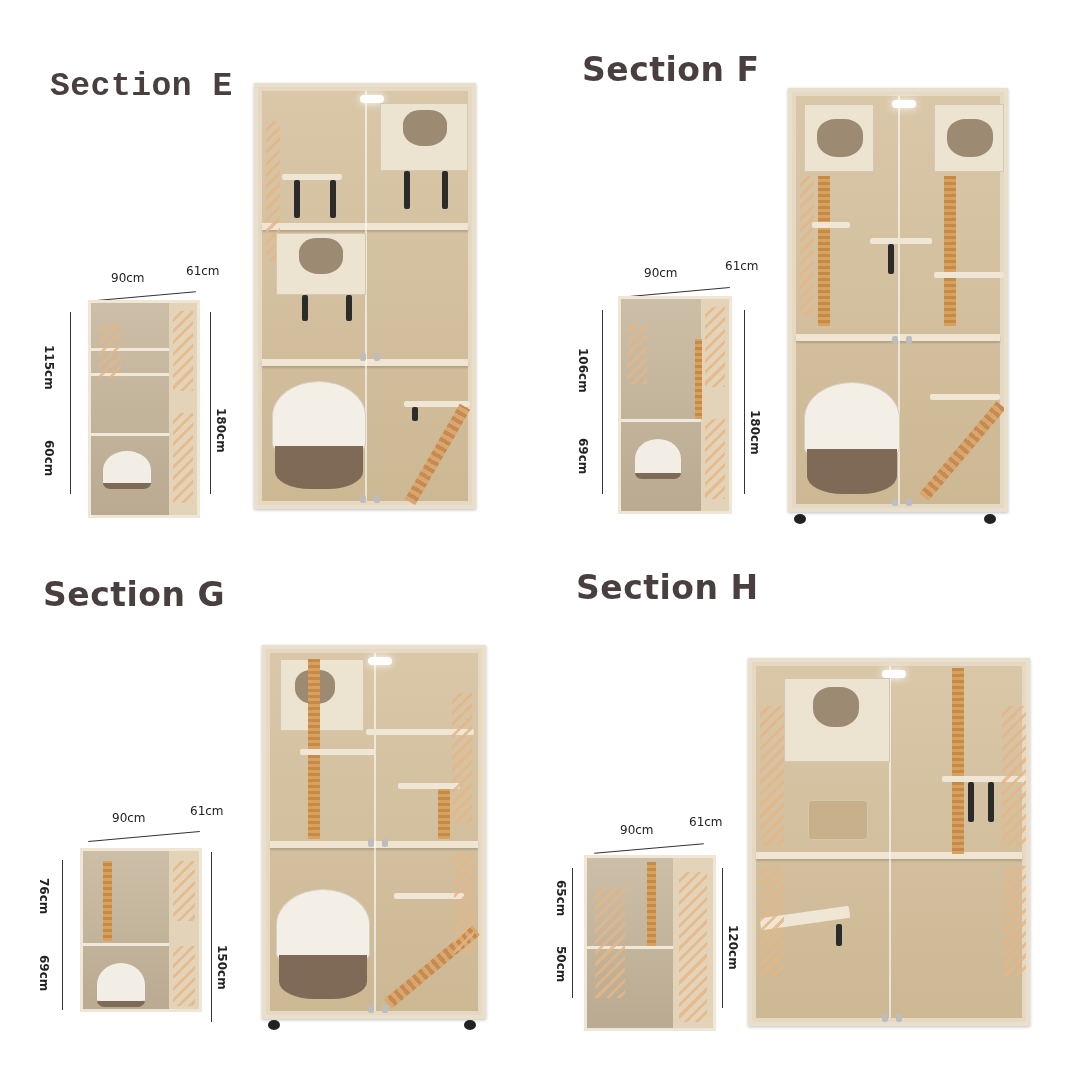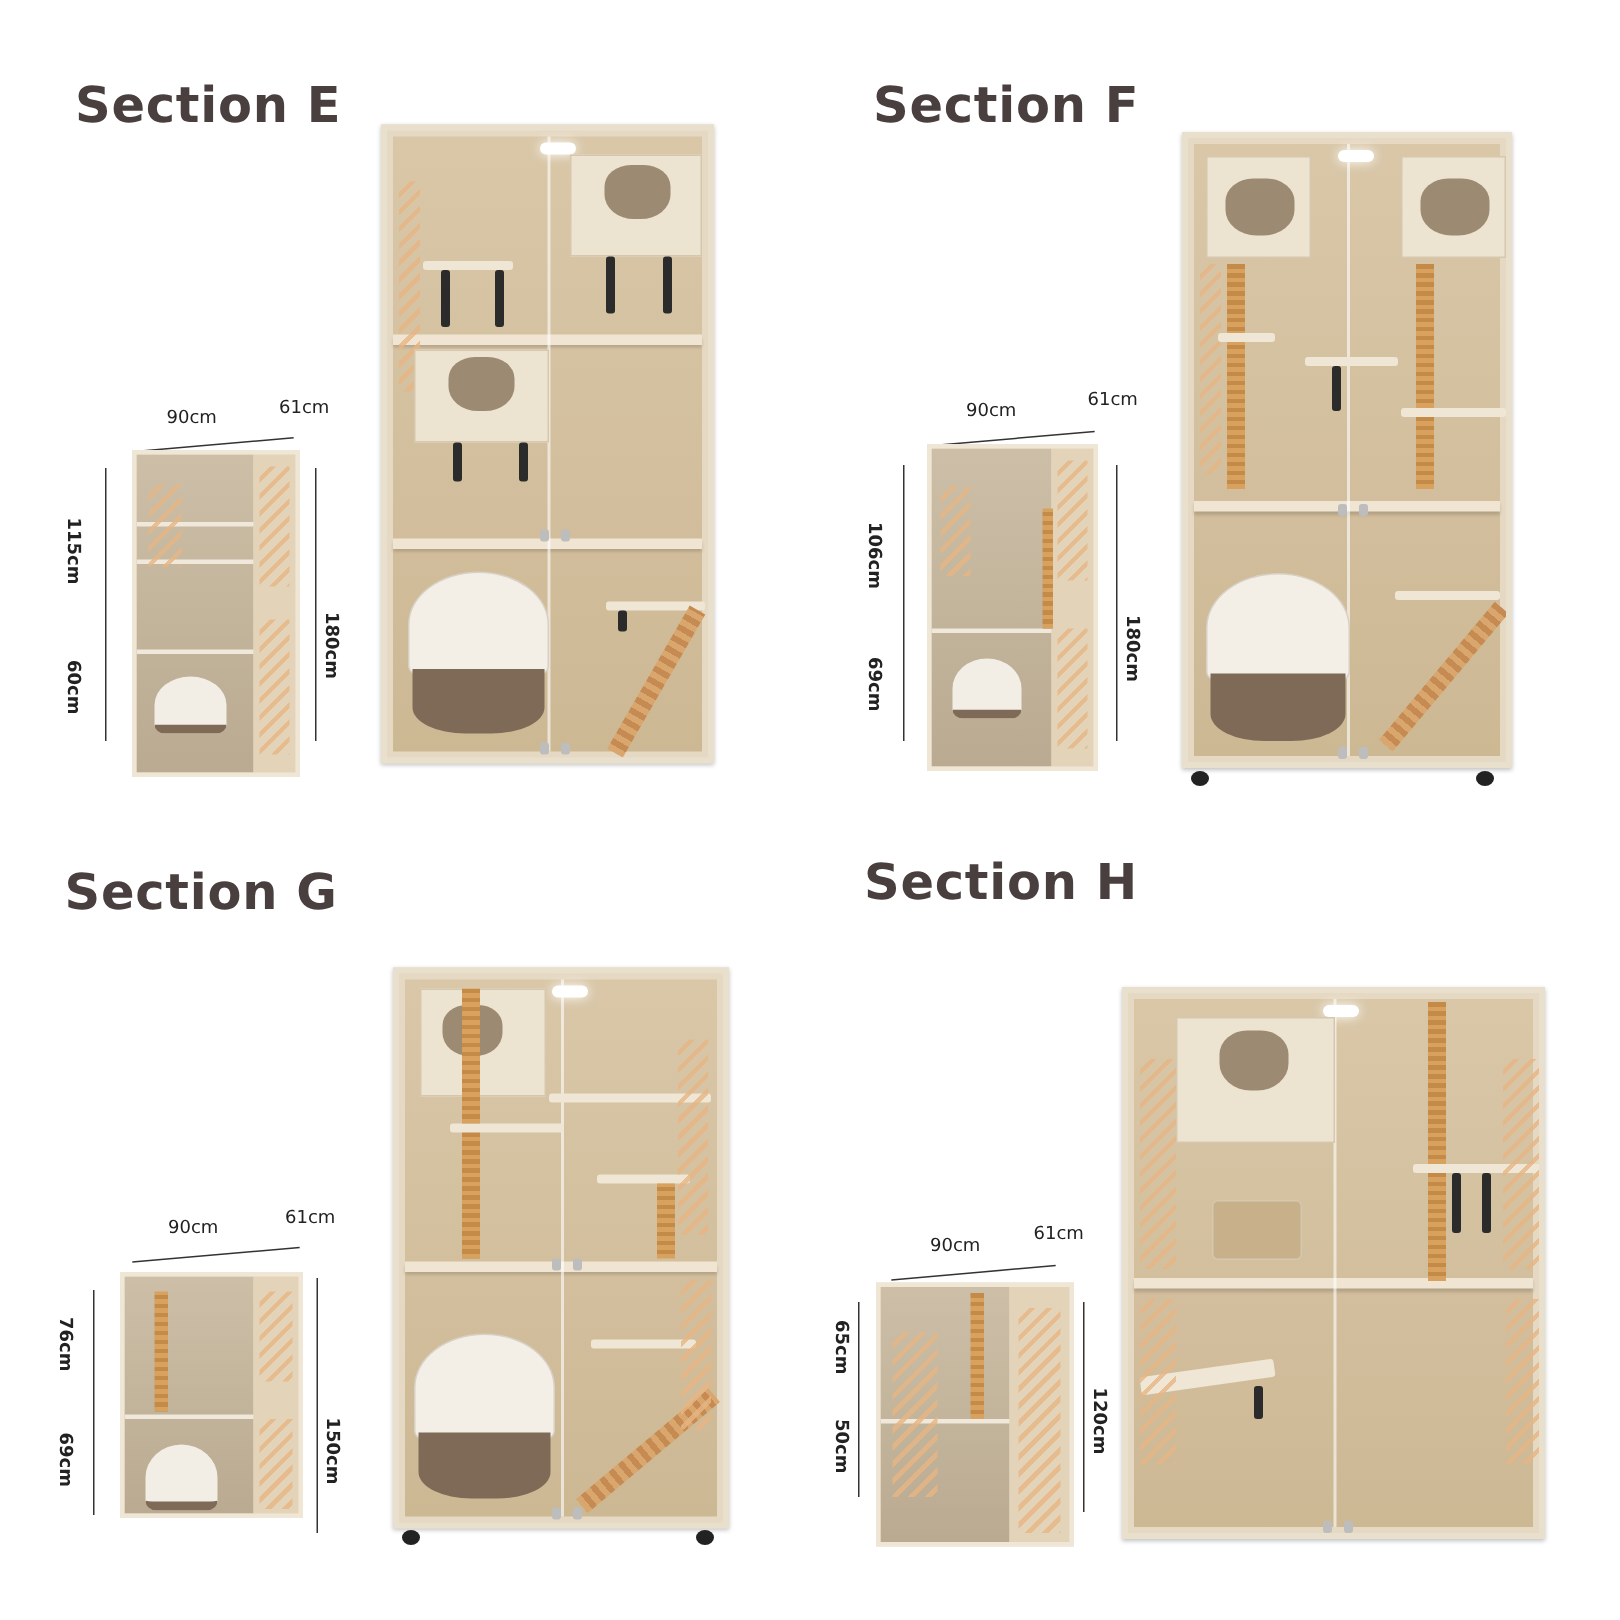--- a/index.html
+++ b/index.html
@@ -28,21 +28,21 @@
   .small-cab { position: absolute; background: #e8ddc9; border: 3px solid #efe6d6; overflow: hidden; }
   .small-cab .side { position: absolute; top: 0; right: 0; bottom: 0; width: 26%; background: #e3d4b9; }
   .small-cab .glass { position: absolute; top: 0; left: 0; bottom: 0; right: 26%; background: linear-gradient(180deg, #cdbfa7, #b9aa91); }
   .small-cab .s-shelf { position: absolute; left: 0; right: 26%; height: 3px; background: #f0e8da; }
   .small-cab .s-litter { position: absolute; background: #f2eee6; border-radius: 50% 50% 15% 15%; border-bottom: 6px solid #7e6a56; }
 </style>
 </head>
 <body>
 
 <div>
-  <div class="title" style="left:50px;top:50px;">Section E</div>
+  <div class="title" style="left:50px;top:68px;font-family:Liberation Mono, monospace;">Section E</div>
 
   <div>
     <div class="dim" style="left:111px;top:271px;">90cm</div>
     <div class="dim" style="left:186px;top:264px;">61cm</div>
     <div class="line" style="left:88px;top:296px;width:108px;height:1px;transform:rotate(-5deg);"></div>
     <div class="dim v" style="left:42px;top:345px;">115cm</div>
     <div class="dim v" style="left:42px;top:440px;">60cm</div>
     <div class="line" style="left:70px;top:312px;width:1px;height:182px;"></div>
     <div class="dim v" style="left:214px;top:408px;">180cm</div>
     <div class="line" style="left:210px;top:312px;width:1px;height:182px;"></div>

